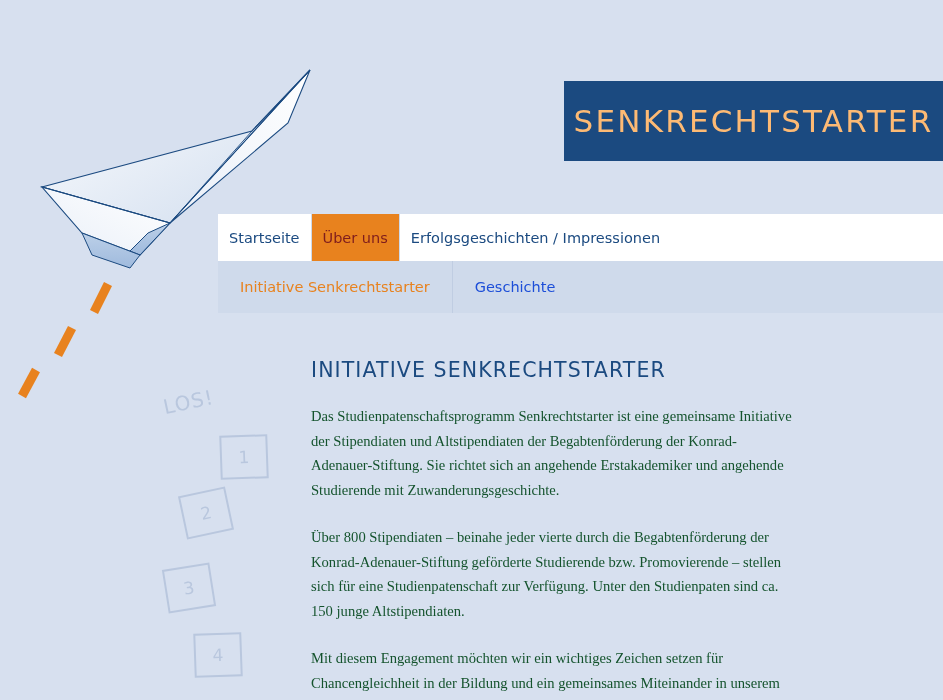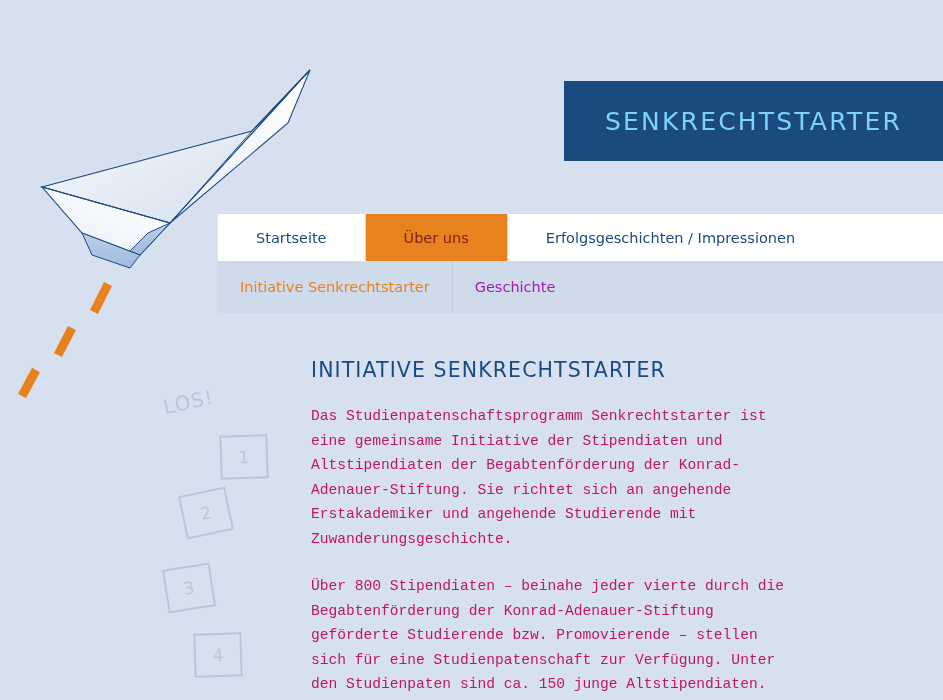--- a/index.html
+++ b/index.html
@@ -27,22 +27,22 @@
     left: 564px;
     top: 81px;
     width: 379px;
     height: 80px;
     background: #1b4a80;
     display: flex;
     align-items: center;
     justify-content: center;
   }
   .banner-text {
-    color: #7dd3fc;
-    font-size: 25px;
+    color: #fdba74;
+    font-size: 31px;
     letter-spacing: 2.2px;
     font-family: "DejaVu Sans", sans-serif;
     font-weight: 400;
     white-space: nowrap;
   }
 
   
   .plane-art {
     position: absolute;
     left: 20px;
@@ -66,21 +66,21 @@
     left: 218px;
     top: 214px;
     width: 725px;
     height: 47px;
     display: flex;
     background: #ffffff;
   }
   .nav-main .nav-item {
     display: flex;
     align-items: center;
-    padding: 0 38px;
+    padding: 0 11px;
     font-size: 14.5px;
     color: #1b4a80;
     background: #ffffff;
     border-right: 1px solid #cdd9ea;
     white-space: nowrap;
     font-family: "DejaVu Sans", sans-serif;
   }
   .nav-main .nav-item:last-child { border-right: none; }
   .nav-main .nav-item.active {
     background: #e8821e;
@@ -94,21 +94,21 @@
     width: 725px;
     height: 52px;
     display: flex;
     background: #cfdaeb;
   }
   .nav-sub .nav-item {
     display: flex;
     align-items: center;
     padding: 0 22px;
     font-size: 14.5px;
-    color: #a21caf;
+    color: #1d4ed8;
     border-right: 1px solid #c0cde2;
     white-space: nowrap;
     font-family: "DejaVu Sans", sans-serif;
   }
   .nav-sub .nav-item:last-child { border-right: none; }
   .nav-sub .nav-item.active { color: #e8821e; }
   .los-label {
     position: absolute;
     left: 163px;
     top: 390px;
@@ -148,22 +148,22 @@
     font-size: 20.5px;
     color: #1b4a80;
     font-weight: 400;
     letter-spacing: 1.1px;
     font-family: "DejaVu Sans", sans-serif;
   }
   .content p {
     margin: 0 16px 23px 0;
     font-size: 14.6px;
     line-height: 24.5px;
-    color: #be185d;
-    font-family: Liberation Mono, monospace;
+    color: #14532d;
+    font-family: Liberation Serif, serif;
   }
 </style>
 </head>
 <body>
 
 <div id="page">
 
   <div class="plane-art">
     <svg width="320" height="230" viewBox="0 0 320 230" xmlns="http://www.w3.org/2000/svg">
       <defs>

